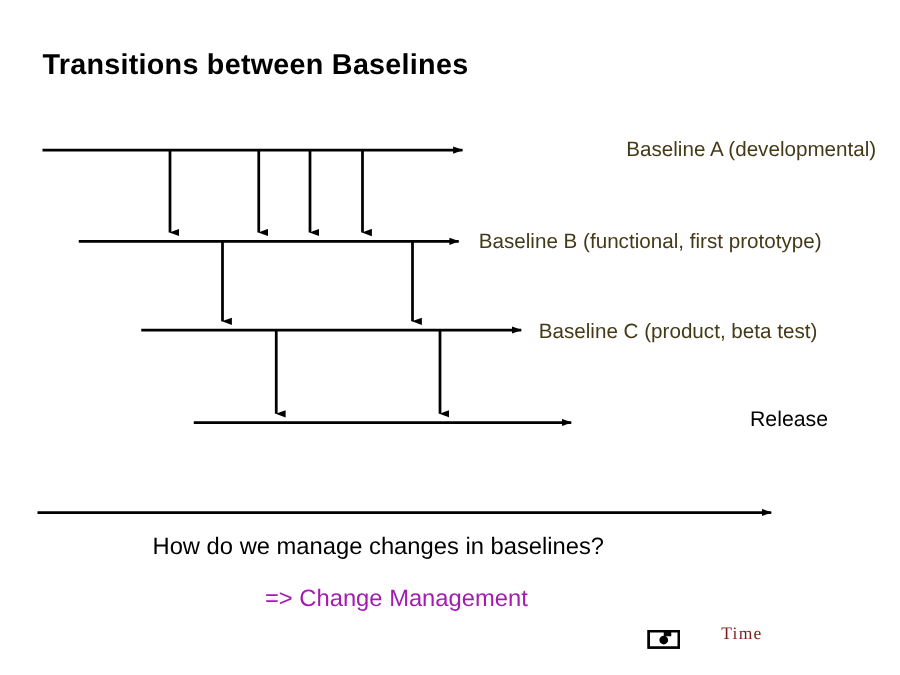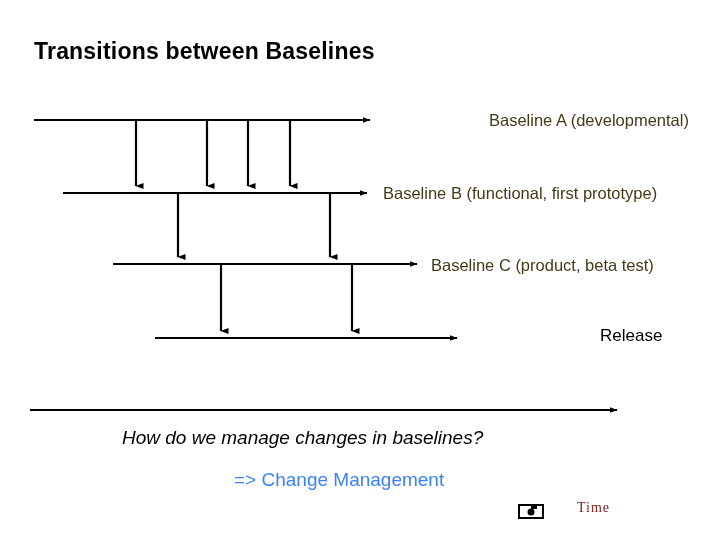--- a/index.html
+++ b/index.html
@@ -41,46 +41,45 @@
     width: 720px;
     height: 540px;
   }
   .baseline-label {
     position: absolute;
     font-size: 16.5px;
     color: #453a18;
     white-space: nowrap;
     letter-spacing: 0px;
   }
-  #label-baseline-a { left: 489px; top: 111px; }
+  #label-baseline-a { left: 501px; top: 111px; }
   #label-baseline-b { left: 383px; top: 184px; }
   #label-baseline-c { left: 431px; top: 256px; }
   #label-release {
     position: absolute;
     left: 600px;
     top: 326px;
     font-size: 17px;
     color: #000000;
     white-space: nowrap;
   }
   #question-text {
     position: absolute;
     left: 122px;
     top: 427px;
     font-size: 19px;
     color: #000000;
     white-space: nowrap;
-    font-style: italic;
   }
   #answer-text {
     position: absolute;
-    left: 234px;
+    left: 212px;
     top: 469px;
     font-size: 19px;
-    color: #3b82f6;
+    color: #a21caf;
     white-space: nowrap;
   }
   #time-label {
     position: absolute;
     left: 577px;
     top: 500px;
     font-family: "Liberation Serif", serif;
     font-size: 14px;
     letter-spacing: 1px;
     color: #7f1d1d;

